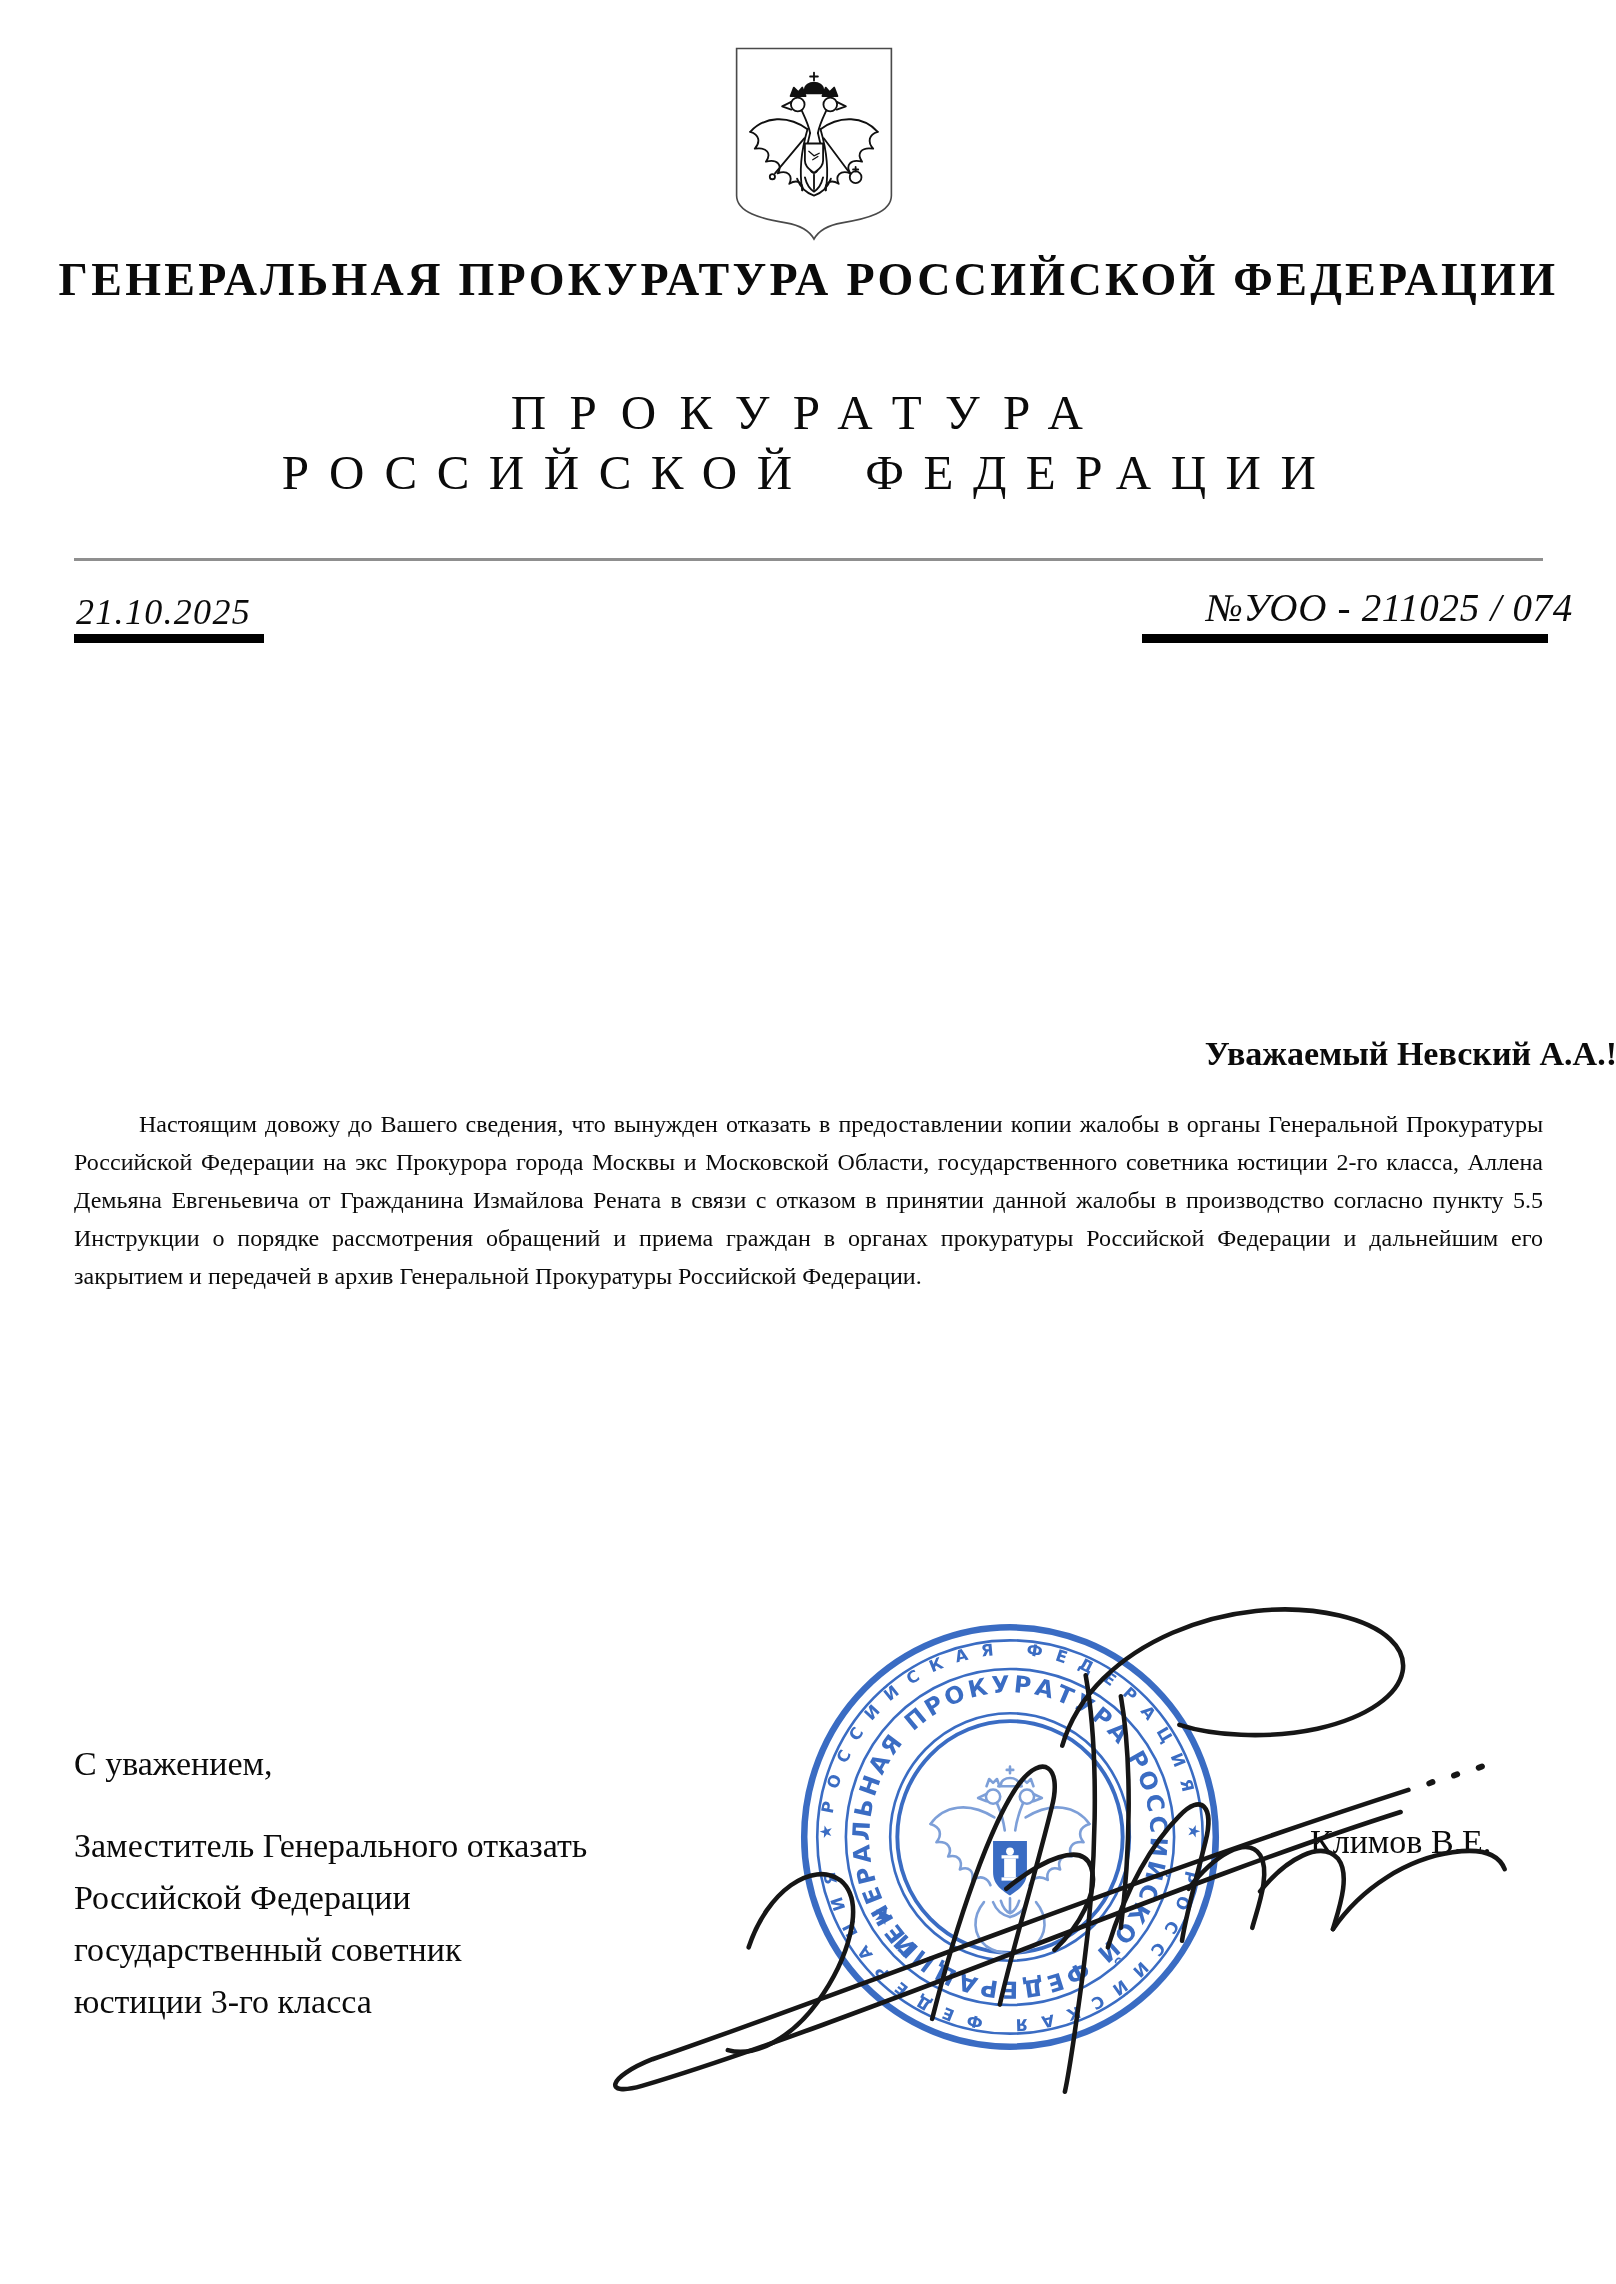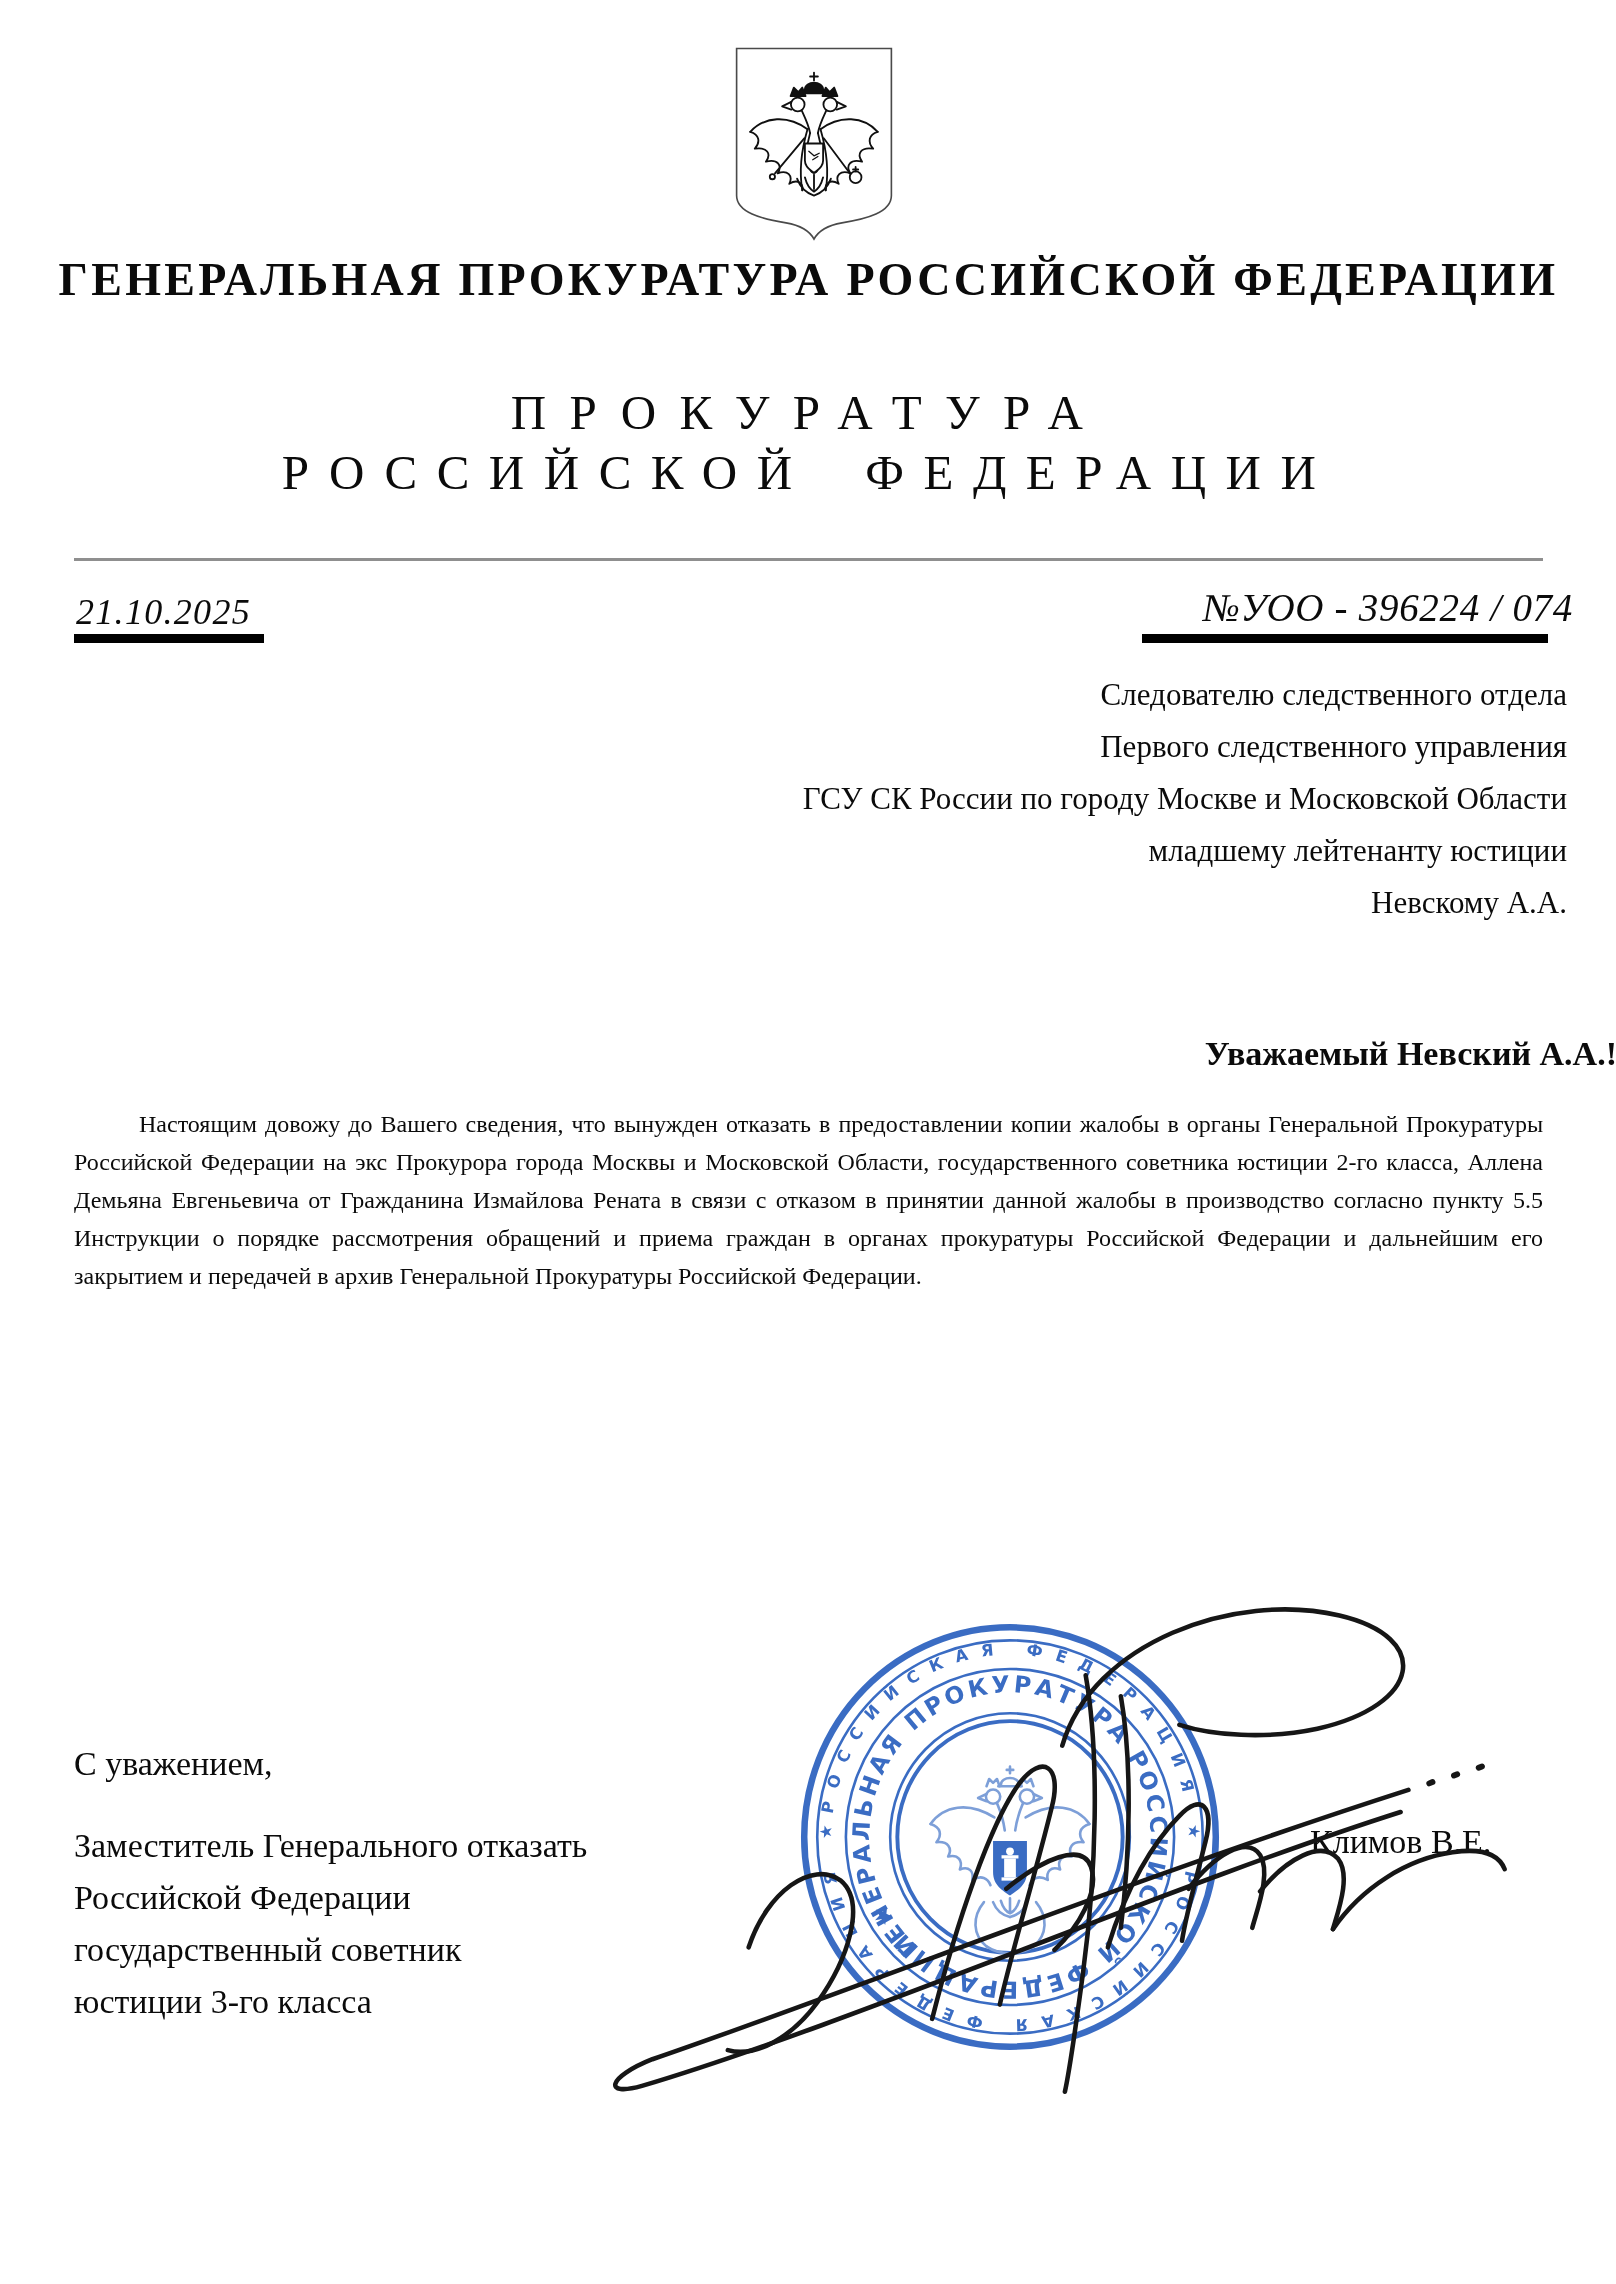--- a/index.html
+++ b/index.html
@@ -85,30 +85,23 @@
     </g>
   </svg>
 
   <div class="abs org-title">ГЕНЕРАЛЬНАЯ ПРОКУРАТУРА РОССИЙСКОЙ ФЕДЕРАЦИИ</div>
   <div class="abs sub1">ПРОКУРАТУРА</div>
   <div class="abs sub2">РОССИЙСКОЙ ФЕДЕРАЦИИ</div>
   <div class="abs divider"></div>
 
   <div class="abs doc-date">21.10.2025</div>
   <div class="abs date-underline"></div>
-  <div class="abs doc-number"><span>№</span><span>УОО - 396224 / 074</span></div>
+  <div class="abs doc-number"><span>№</span><span>УОО - 211025 / 074</span></div>
   <div class="abs number-underline"></div>
 
-  <div class="abs addressee">
-    <div>Следователю следственного отдела</div>
-    <div>Первого следственного управления</div>
-    <div>ГСУ СК России по городу Москве и Московской Области</div>
-    <div>младшему лейтенанту юстиции</div>
-    <div>Невскому А.А.</div>
-  </div>
 
   <div class="abs salutation">Уважаемый Невский А.А.!</div>
   <div class="abs body-par">Настоящим довожу до Вашего сведения, что вынужден отказать в предоставлении копии жалобы в органы Генеральной Прокуратуры Российской Федерации на экс Прокурора города Москвы и Московской Области, государственного советника юстиции 2-го класса, Аллена Демьяна Евгеньевича от Гражданина Измайлова Рената в связи с отказом в принятии данной жалобы в производство согласно пункту 5.5 Инструкции о порядке рассмотрения обращений и приема граждан в органах прокуратуры Российской Федерации и дальнейшим его закрытием и передачей в архив Генеральной Прокуратуры Российской Федерации.</div>
 
   <div class="abs regards">С уважением,</div>
   <div class="abs position-block">
     <div>Заместитель Генерального отказать</div>
     <div>Российской Федерации</div>
     <div>государственный советник</div>
     <div>юстиции 3-го класса</div>

